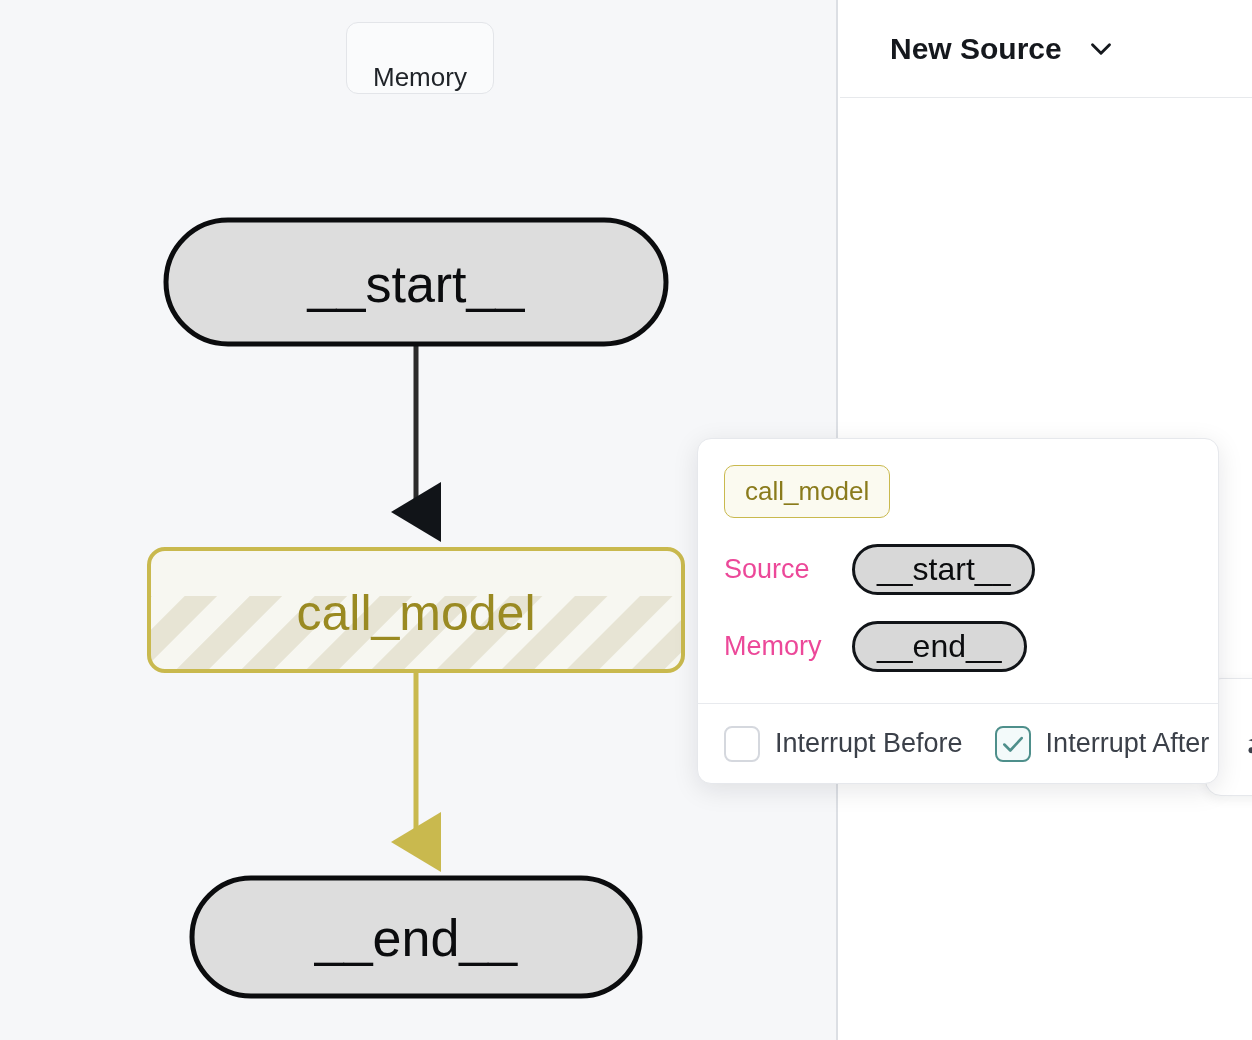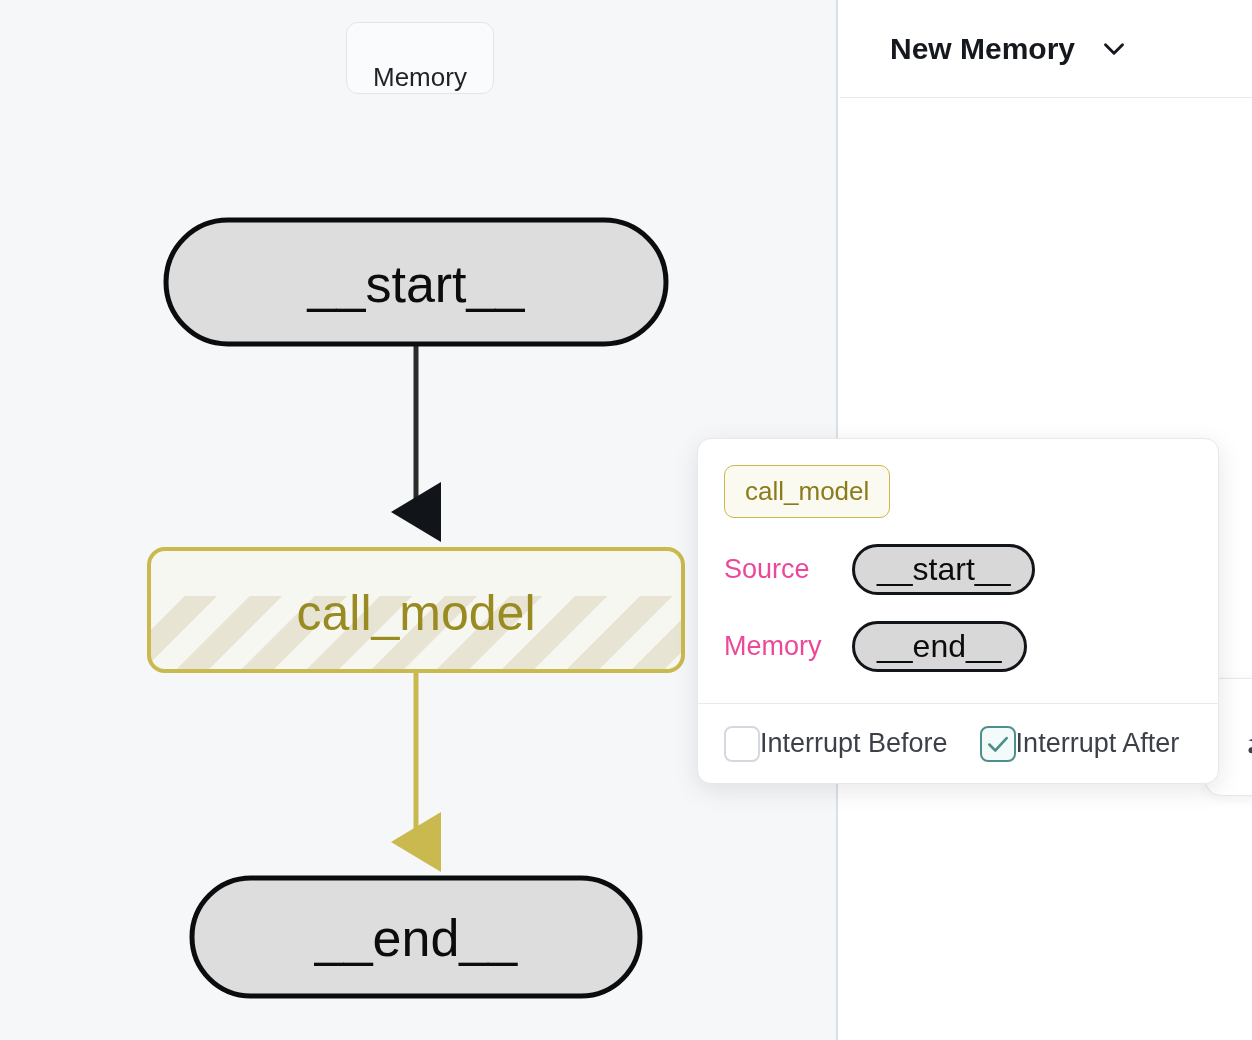--- a/index.html
+++ b/index.html
@@ -123,21 +123,21 @@
     padding: 4px 22px;
     font-size: 32px; color: #0b0c0e;
     white-space: nowrap;
   }
   .popup-sep { position: absolute; left: 0; right: 0; top: 264px; height: 1px; background: #e8eaee; }
   .popup-foot {
     position: absolute; left: 0; right: 0; top: 265px; bottom: 0;
     display: flex; align-items: center;
     padding-left: 26px; gap: 0;
   }
-  .cbwrap { display: flex; align-items: center; cursor: pointer; }
+  .cbwrap { display: flex; align-items: center; gap: 15px; cursor: pointer; }
   .cbwrap + .cbwrap { margin-left: 24px; padding-left: 8px; }
   .cbox {
     width: 36px; height: 36px; box-sizing: border-box;
     border: 2px solid #d5d8de; border-radius: 8px; background: #ffffff;
     flex: none;
   }
   .cbox.checked {
     border-color: #4e8f8b; background: #f3fafa;
     display: flex; align-items: center; justify-content: center;
   }
@@ -193,21 +193,21 @@
 
       <g>
         <rect x="192" y="878" width="448" height="118" rx="59" fill="#dddddd" stroke="#0b0c0e" stroke-width="5"></rect>
         <text class="node-label-dark" x="416" y="956" text-anchor="middle">__end__</text>
       </g>
     </svg>
   </div>
 
   <div class="right-panel">
     <div class="thread-header">
-      <span class="thread-title">New Memory</span>
+      <span class="thread-title">New Source</span>
       <svg class="chev" viewBox="0 0 24 24" fill="none" stroke="#15181d" stroke-width="2" stroke-linecap="round" stroke-linejoin="round">
         <polyline points="6 9 12 15 18 9"></polyline>
       </svg>
     </div>
 
   </div>
 
   <div class="edge-card">
     <svg class="edge-card-icon" viewBox="0 0 24 24" fill="#3c414b">
       <path d="M12 2 L14 8.5 L20.5 10.5 L14 12.5 L12 19 L10 12.5 L3.5 10.5 L10 8.5 Z"></path>

